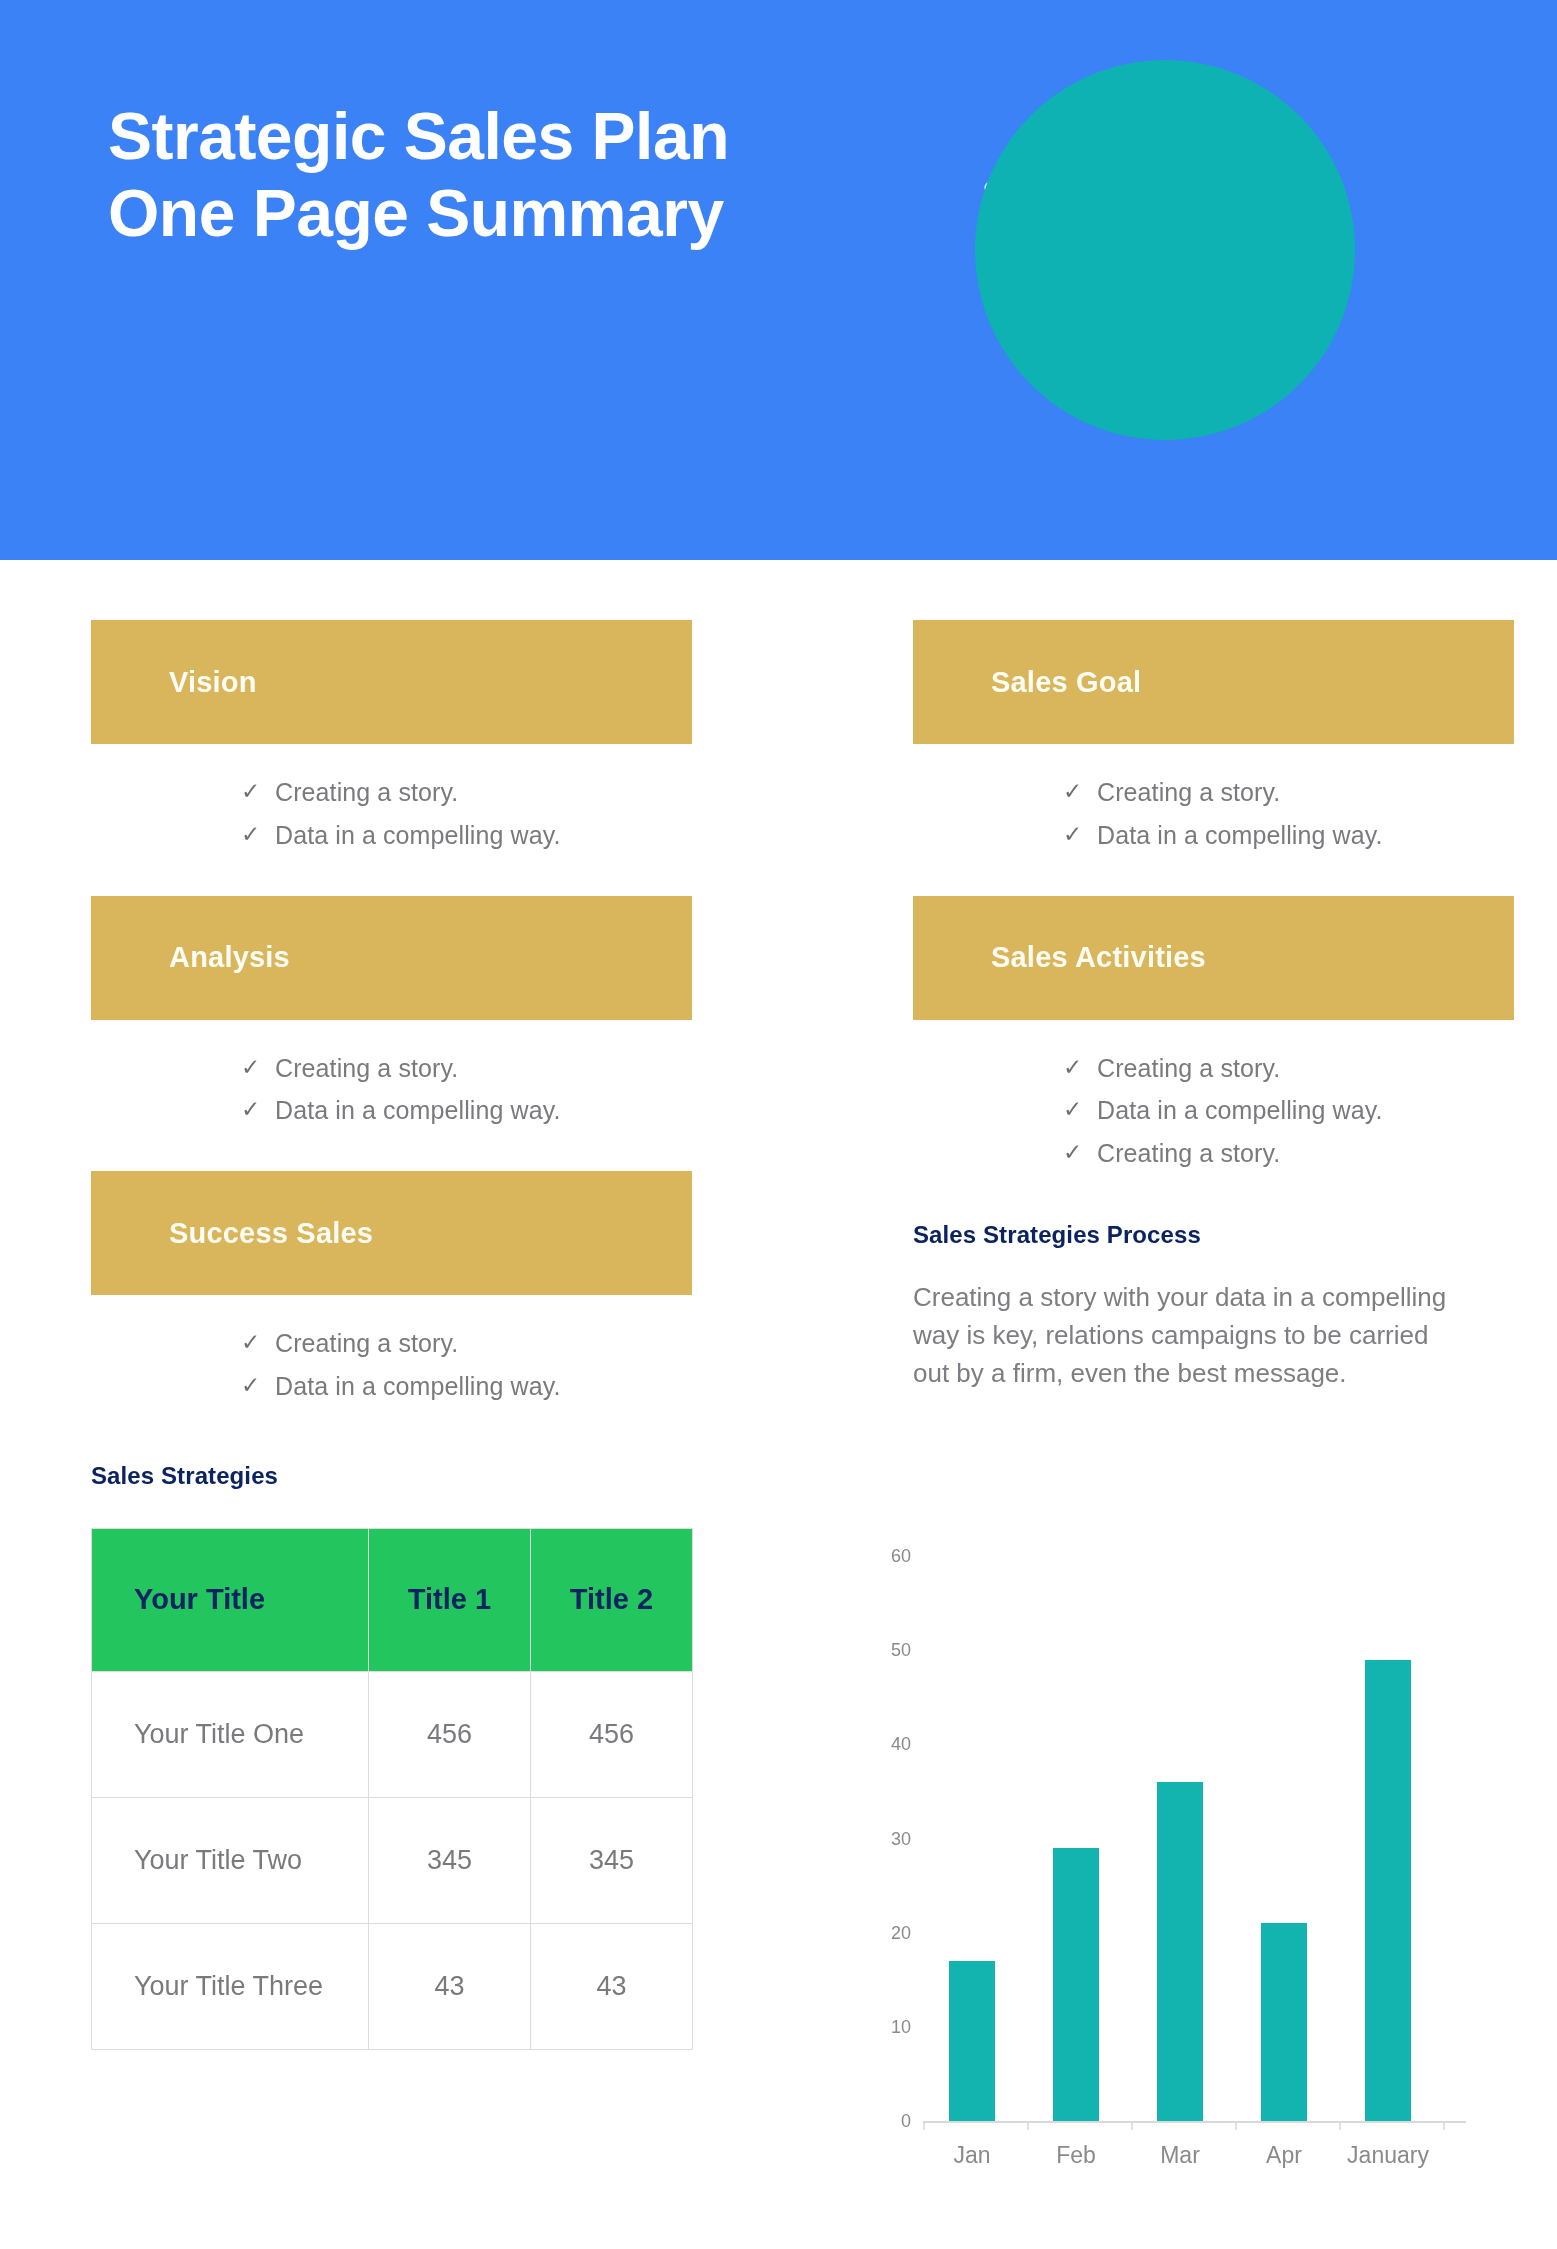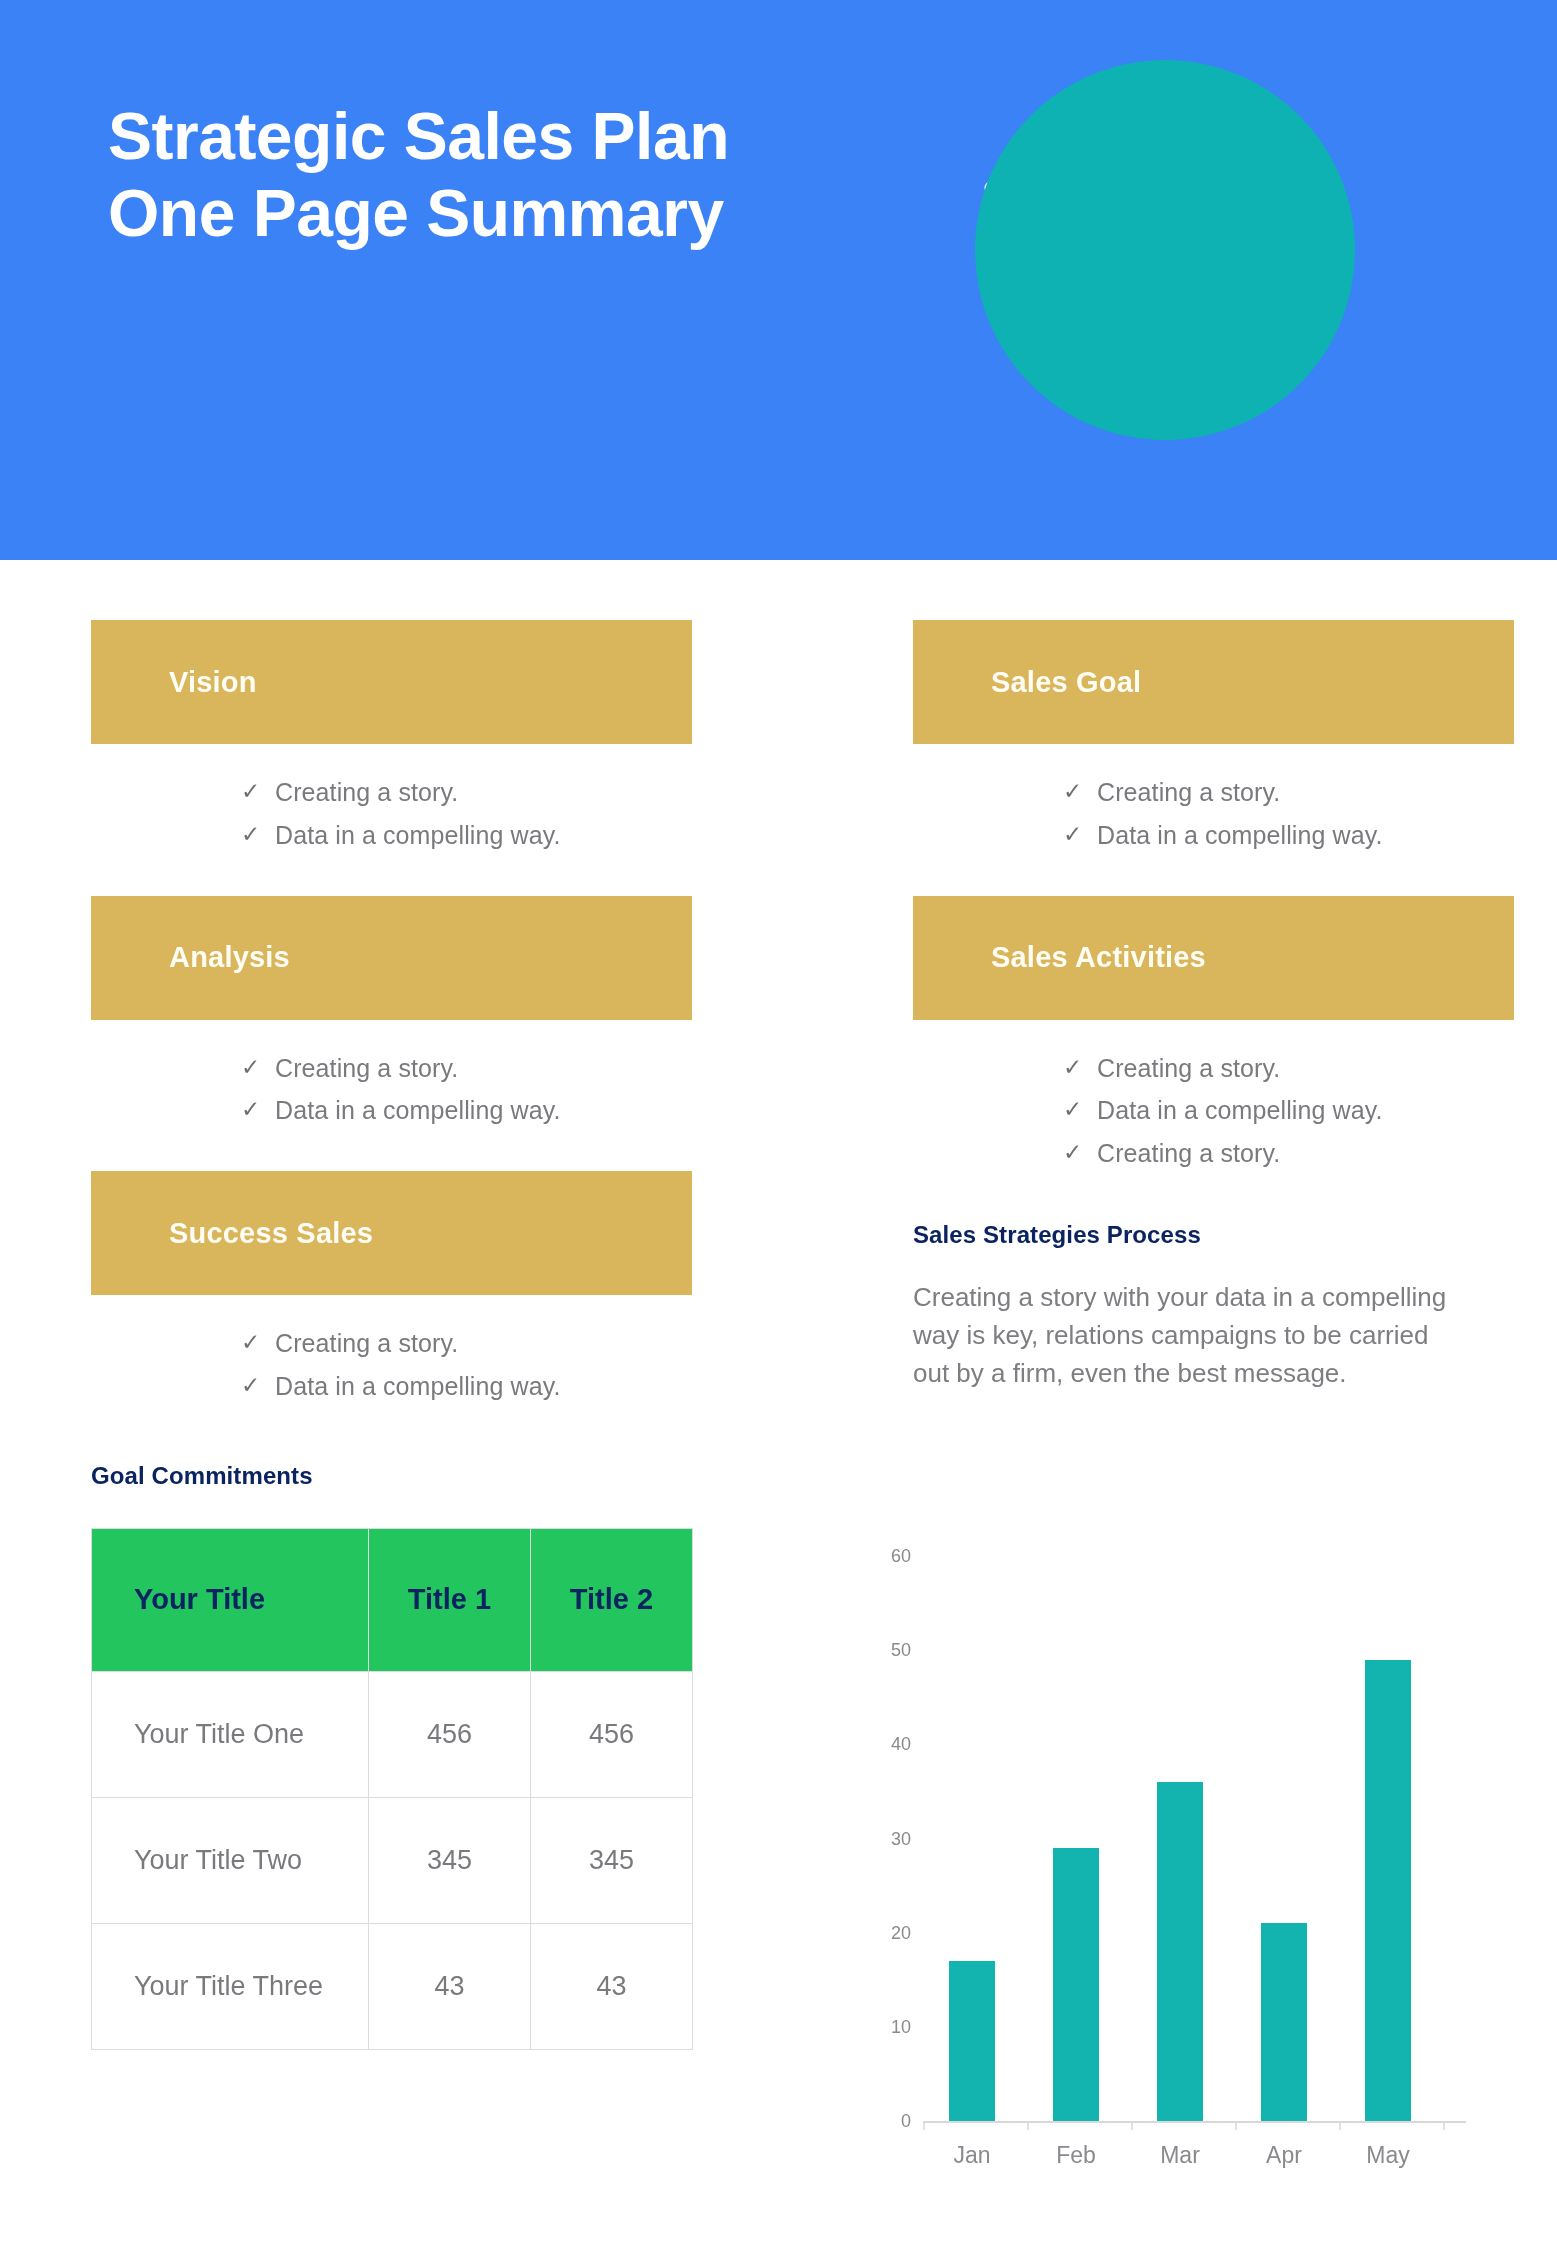--- a/index.html
+++ b/index.html
@@ -188,21 +188,21 @@
           <span class="bullet-text">Creating a story.</span>
         </div>
         <div class="bullet">
           <span class="bullet-check">✓</span>
           <span class="bullet-text">Data in a compelling way.</span>
         </div>
       </div>
     </div>
 
     <div style="margin-top:58px;">
-      <div class="subheading">Goal Commitments</div>
+      <div class="subheading">Sales Strategies</div>
 
       <div class="table-wrap">
         <table class="commit">
           <colgroup>
             <col class="col-first">
               <col class="col-rest">
               <col class="col-rest">
           </colgroup>
           <thead>
             <tr>
@@ -330,17 +330,17 @@
       <div class="tick" style="left:162px;"></div>
       <div class="tick" style="left:266px;"></div>
       <div class="tick" style="left:370px;"></div>
       <div class="tick" style="left:474px;"></div>
       <div class="tick" style="left:578px;"></div>
 
       <span class="x-label" style="left:107px;">Jan</span>
       <span class="x-label" style="left:211px;">Feb</span>
       <span class="x-label" style="left:315px;">Mar</span>
       <span class="x-label" style="left:419px;">Apr</span>
-      <span class="x-label" style="left:523px;">May</span>
+      <span class="x-label" style="left:523px;">January</span>
     </div>
   </div>
 
 </div>
 
 </body></html>

